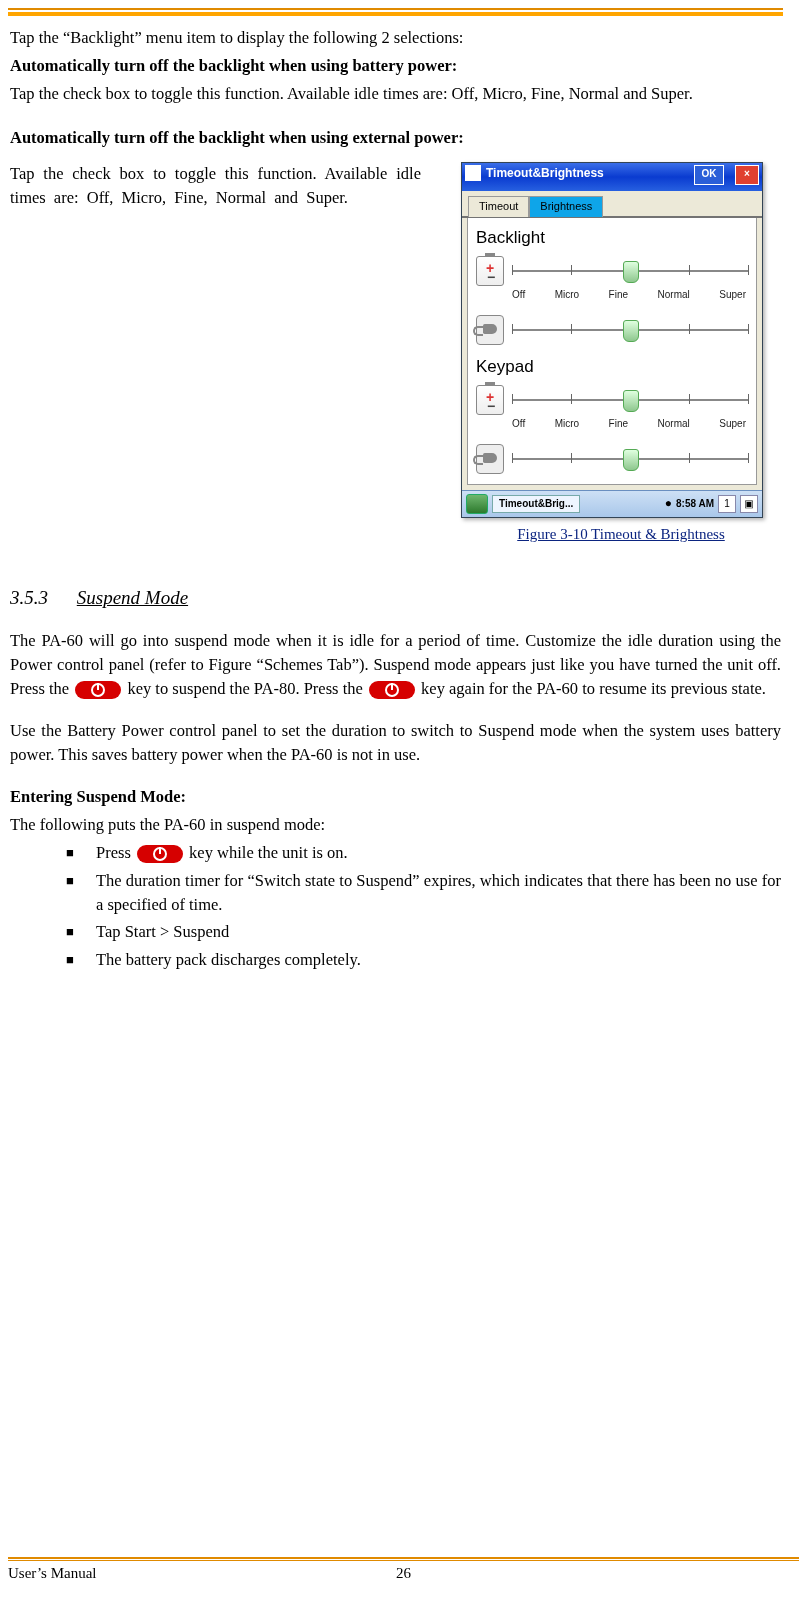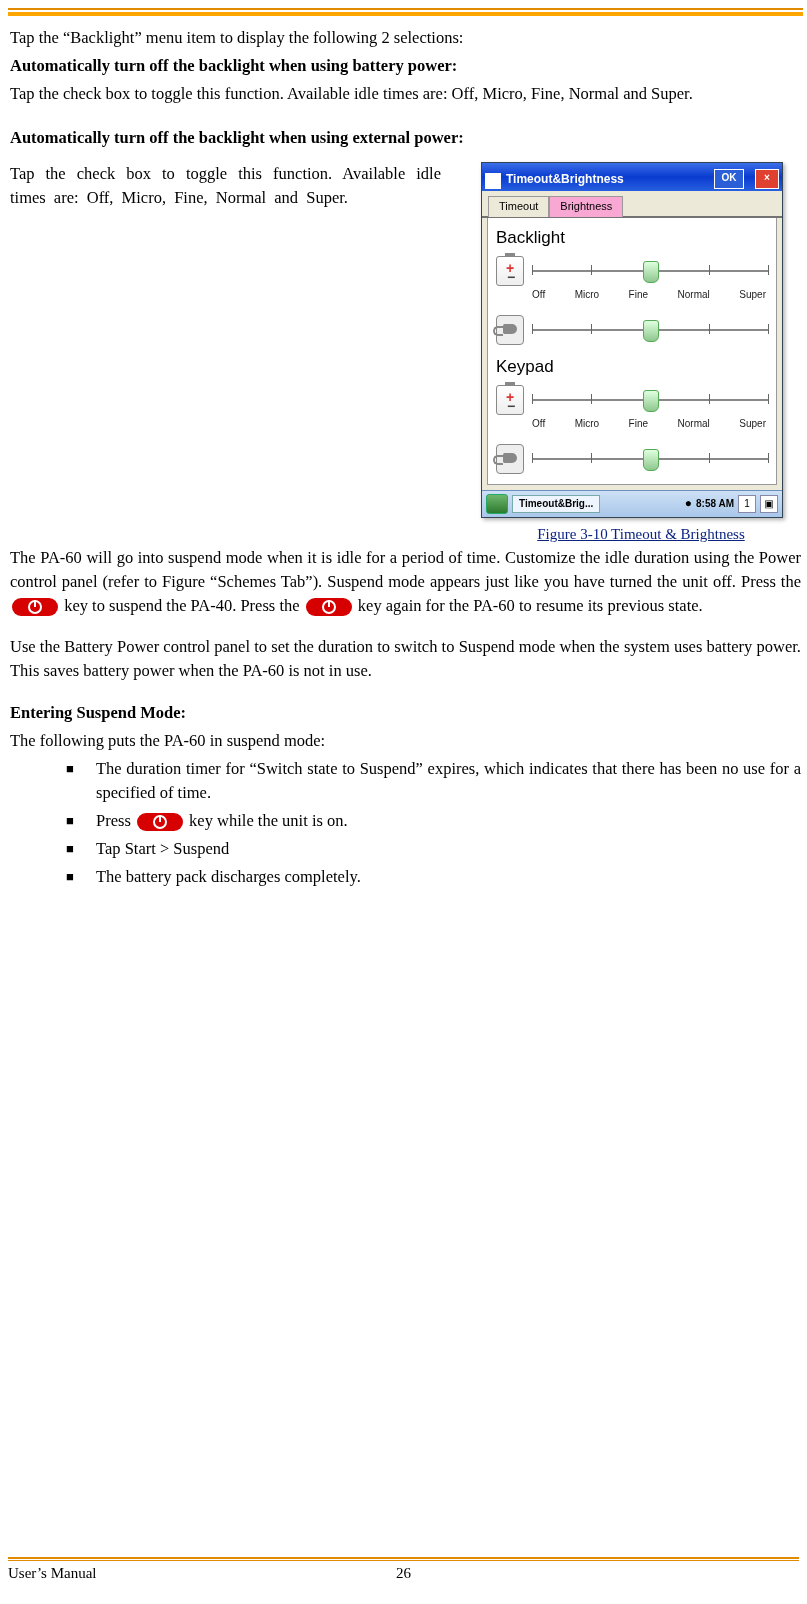--- a/index.html
+++ b/index.html
@@ -9,21 +9,21 @@
     font-size: 16px;
     color: #000;
     width: 807px;
     background: #fff;
   }
   .page {
     width: 807px;
     min-height: 1604px;
     position: relative;
     box-sizing: border-box;
-    padding: 8px 4px 0 8px;
+    padding: 8px 24px 0 8px;
   }
   .top-rule {
     border-top: 2px solid #e08a00;
     margin-bottom: 2px;
   }
   .top-rule-thick {
     border-top: 4px solid #ffa500;
     margin-bottom: 10px;
   }
   .content {
@@ -49,21 +49,21 @@
   .device-shot {
     width: 300px;
     border: 1px solid #345;
     font-family: Tahoma, Arial, sans-serif;
     font-size: 12px;
     background: #ece9d8;
     box-shadow: 2px 2px 4px rgba(0,0,0,0.3);
   }
   .shot-titlebar {
     display: flex;
-    align-items: flex-end;
+    align-items: flex-start;
     background: linear-gradient(#3a6ee8, #0a3bd0 50%, #2760e0);
     color: #fff;
     padding: 2px 3px;
     height: 24px;
   }
   .shot-icon {
     width: 16px; height: 16px;
     background: #fff;
     margin-right: 5px;
     display:inline-block;
@@ -92,21 +92,21 @@
   .shot-tab {
     border: 1px solid #999;
     border-bottom: none;
     padding: 2px 10px;
     background: #ece9d8;
     font-size: 11px;
     position: relative;
     top: 1px;
   }
   .shot-tab.active {
-    background: #f9a8d4;
+    background: #0ea5e9;
     z-index: 2;
   }
   .shot-body {
     background: #fff;
     border: 1px solid #999;
     border-top: none;
     margin: 0 5px 5px 5px;
     padding: 6px 8px 8px 8px;
   }
   .group-label { font-size: 17px; margin: 2px 0 4px 0; }
@@ -412,45 +412,49 @@
             <span style="font-size:12px">●</span>
             <span class="tb-time">8:58 AM</span>
             <span class="tb-sq">1</span>
             <span class="tb-sq">▣</span>
           </div>
         </div>
         <div class="fig-caption">Figure 3-10 Timeout  &amp; Brightness</div>
       </div>
     </div>
 
+    <div class="section-h">
+      <span class="num">3.5.3</span>
+      <span class="title">Suspend Mode</span>
+    </div>
 
     <p class="justify">
       <span>The PA-60 will go into suspend mode when it is idle for a period of time. Customize the idle duration using the Power control panel (refer to Figure “Schemes Tab”). Suspend mode appears just like you have turned the unit off. Press the </span>
       <span class="power-pill"></span>
-      <span> key to suspend the PA-40. Press the </span>
+      <span> key to suspend the PA-80. Press the </span>
       <span class="power-pill"></span>
       <span> key again for the PA-60 to resume its previous state.</span>
     </p>
 
     <p style="height:10px"></p>
 
     <p class="justify">Use the Battery Power control panel to set the duration to switch to Suspend mode when the system uses battery power. This saves battery power when the PA-60 is not in use.</p>
 
     <p style="height:10px"></p>
 
     <p class="bold">Entering Suspend Mode:</p>
     <p>The following puts the PA-60 in suspend mode:</p>
 
     <ul class="sq">
-      <li>The duration timer for “Switch state to Suspend” expires, which indicates that there has been no use for a specified of time.</li>
       <li>
         <span>Press </span>
         <span class="power-pill"></span>
         <span> key while the unit is on.</span>
       </li>
+      <li>The duration timer for “Switch state to Suspend” expires, which indicates that there has been no use for a specified of time.</li>
       <li>Tap Start &gt; Suspend</li>
       <li>The battery pack discharges completely.</li>
     </ul>
   </div>
 
   <div class="footer">
     <div class="footer-rule-top"></div>
     <div class="footer-rule-thin"></div>
     <div class="footer-row">
       <span class="footer-left">User’s Manual</span>

